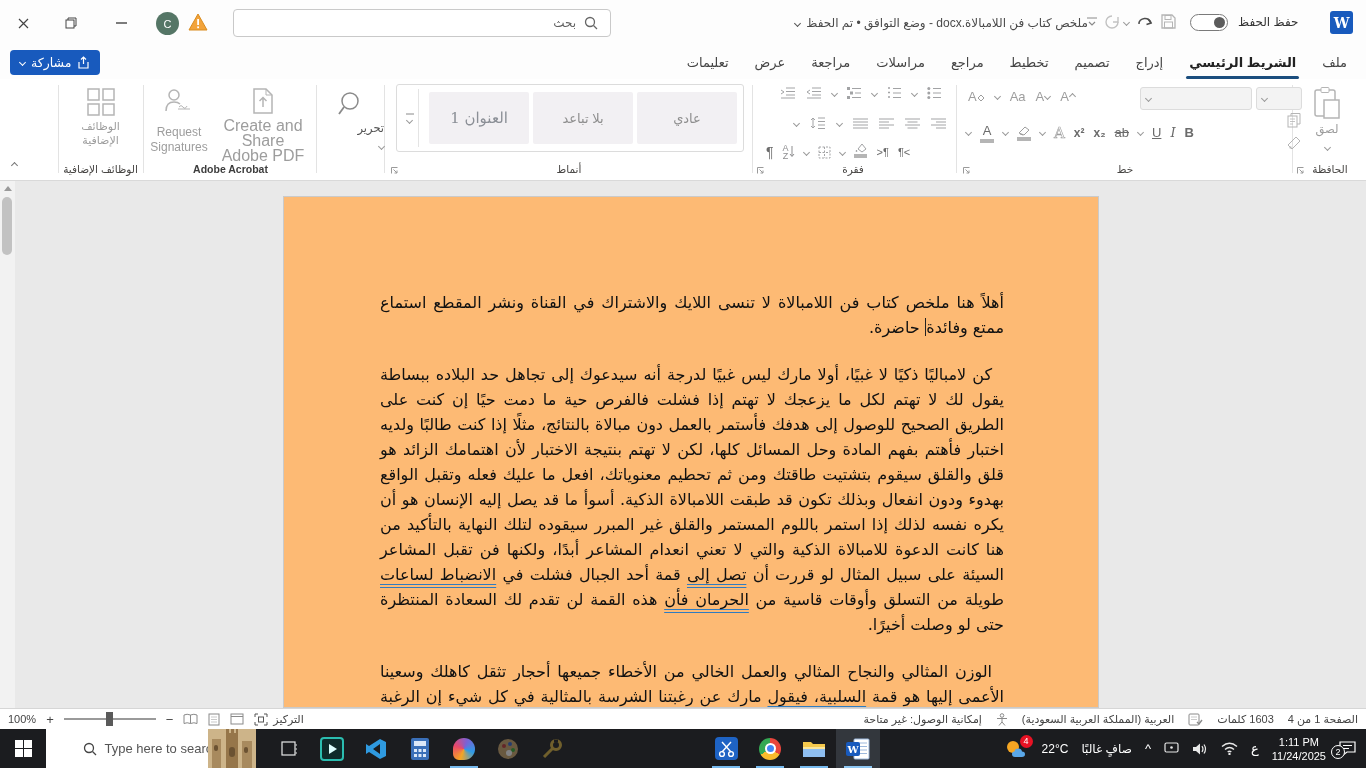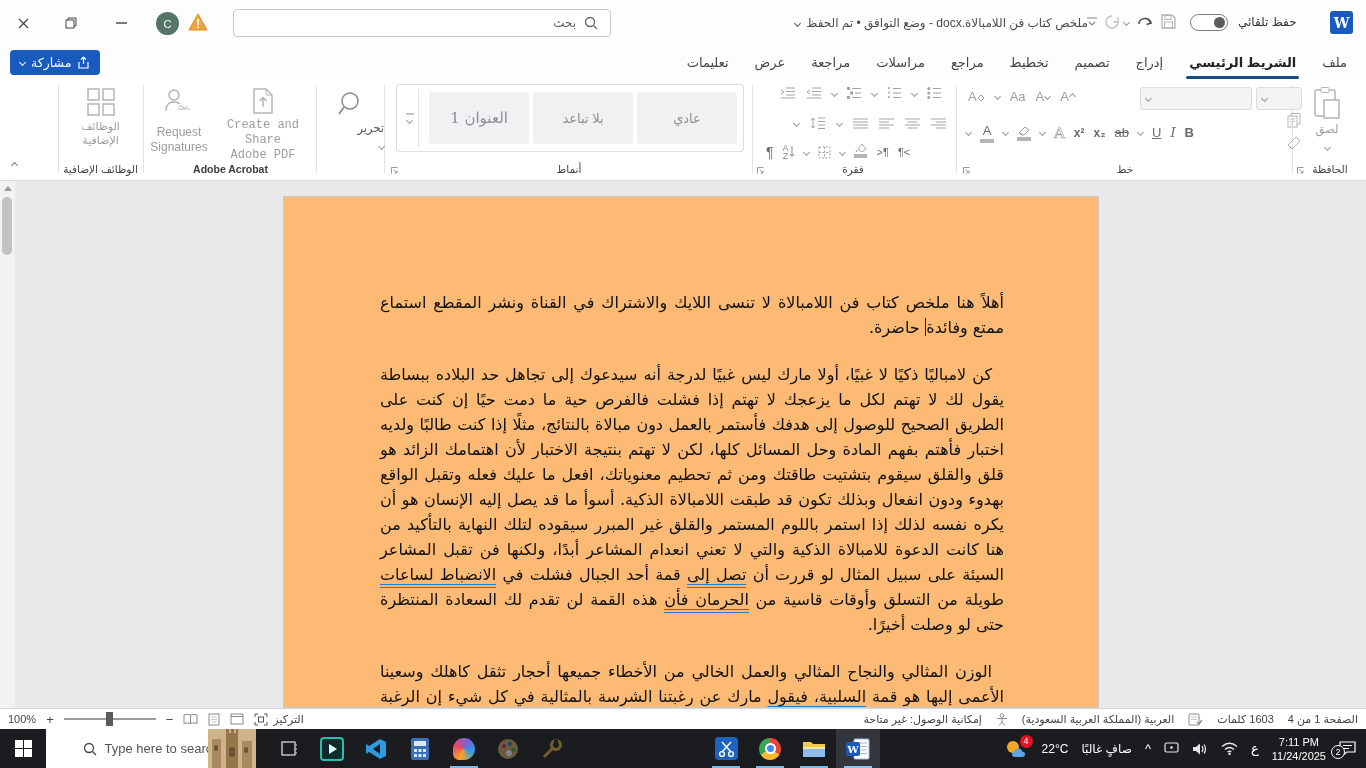--- a/index.html
+++ b/index.html
@@ -167,21 +167,21 @@
           <path d="M2 2 H12 L15 5 V15 H2 Z" fill="none" stroke="#b5b5b5" stroke-width="1.3"></path>
           <rect x="5" y="2.5" width="6" height="4" fill="none" stroke="#b5b5b5"></rect>
           <rect x="4.5" y="9" width="8" height="6" fill="none" stroke="#b5b5b5"></rect>
         </svg>
     </div>
     <div class="tb-abs" style="left:1190px; top:14px;">
       <div class="toggle">
           <div class="knob"></div>
         </div>
     </div>
-    <div class="tb-abs autosave-label" style="left:1238px; top:15px;">حفظ تلقائي</div>
+    <div class="tb-abs autosave-label" style="left:1238px; top:15px;">حفظ الحفظ</div>
     <div class="tb-abs word-logo" style="left:1330px; top:11px;">W</div>
   </div>
 
   <div class="tabrow">
     <div class="tabs">
         <div class="tab">ملف</div>
         <div class="tab selected">الشريط الرئيسي</div>
         <div class="tab">إدراج</div>
         <div class="tab">تصميم</div>
         <div class="tab">تخطيط</div>
@@ -459,21 +459,21 @@
       </div>
     </div>
 
     <div class="grp" style="left:145px; width:171px;">
       <div style="position:absolute; left:68px; top:8px; width:100px; text-align:center;">
         <svg width="26" height="28" style="margin:0 auto;">
             <path d="M4 2 H16 L22 8 V26 H4 Z" fill="none" stroke="#b5b5b5" stroke-width="1.5"></path>
             <path d="M16 2 V8 H22" fill="none" stroke="#b5b5b5"></path>
             <path d="M13 20 V11 M9.5 14 L13 10.5 L16.5 14" fill="none" stroke="#b5b5b5" stroke-width="1.5"></path>
           </svg>
-        <div style="font-size:12px; color:#9d9d9d; line-height:15px; margin-top:3px;font-family:Liberation Mono, monospace;">
+        <div style="font-size:16px; color:#9d9d9d; line-height:15px; margin-top:3px;">
           <span>Create and Share</span><br>
           <span>Adobe PDF</span>
         </div>
       </div>
       <div style="position:absolute; left:2px; top:8px; width:64px; text-align:center;">
         <svg width="30" height="28" style="margin:0 auto;">
             <circle cx="10" cy="8" r="5" fill="none" stroke="#b5b5b5" stroke-width="1.5"></circle>
             <path d="M2 24 Q2 15 10 15 Q14 15 16 17" fill="none" stroke="#b5b5b5" stroke-width="1.5"></path>
             <path d="M14 22 L26 22" stroke="#b5b5b5"></path>
             <path d="M15 20 Q17 17 19 20 Q21 23 23 19" fill="none" stroke="#b5b5b5"></path>
@@ -711,21 +711,21 @@
           </svg>
         </span>
       <span>
           <svg width="17" height="13">
             <path d="M1 4.5 Q8.5 -2 16 4.5 M4 7.5 Q8.5 3.5 13 7.5 M6.7 10 Q8.5 8.3 10.3 10" fill="none" stroke="#e8e8e8" stroke-width="1.4"></path>
             <circle cx="8.5" cy="12" r="1.2" fill="#e8e8e8"></circle>
           </svg>
         </span>
       <span class="txt" style="font-size:13px;">ع</span>
       <div class="timebox">
-        <div>7:11 PM</div>
+        <div>1:11 PM</div>
         <div>11/24/2025</div>
       </div>
       <div class="notif">
         <svg width="17" height="15">
             <path d="M1 1 H16 V11 H8 L4 14 V11 H1 Z" fill="none" stroke="#fff" stroke-width="1.2"></path>
             <path d="M4 4.5 H13 M4 7.5 H10" stroke="#fff"></path>
           </svg>
         <span class="cnt">2</span>
       </div>
     </div>

